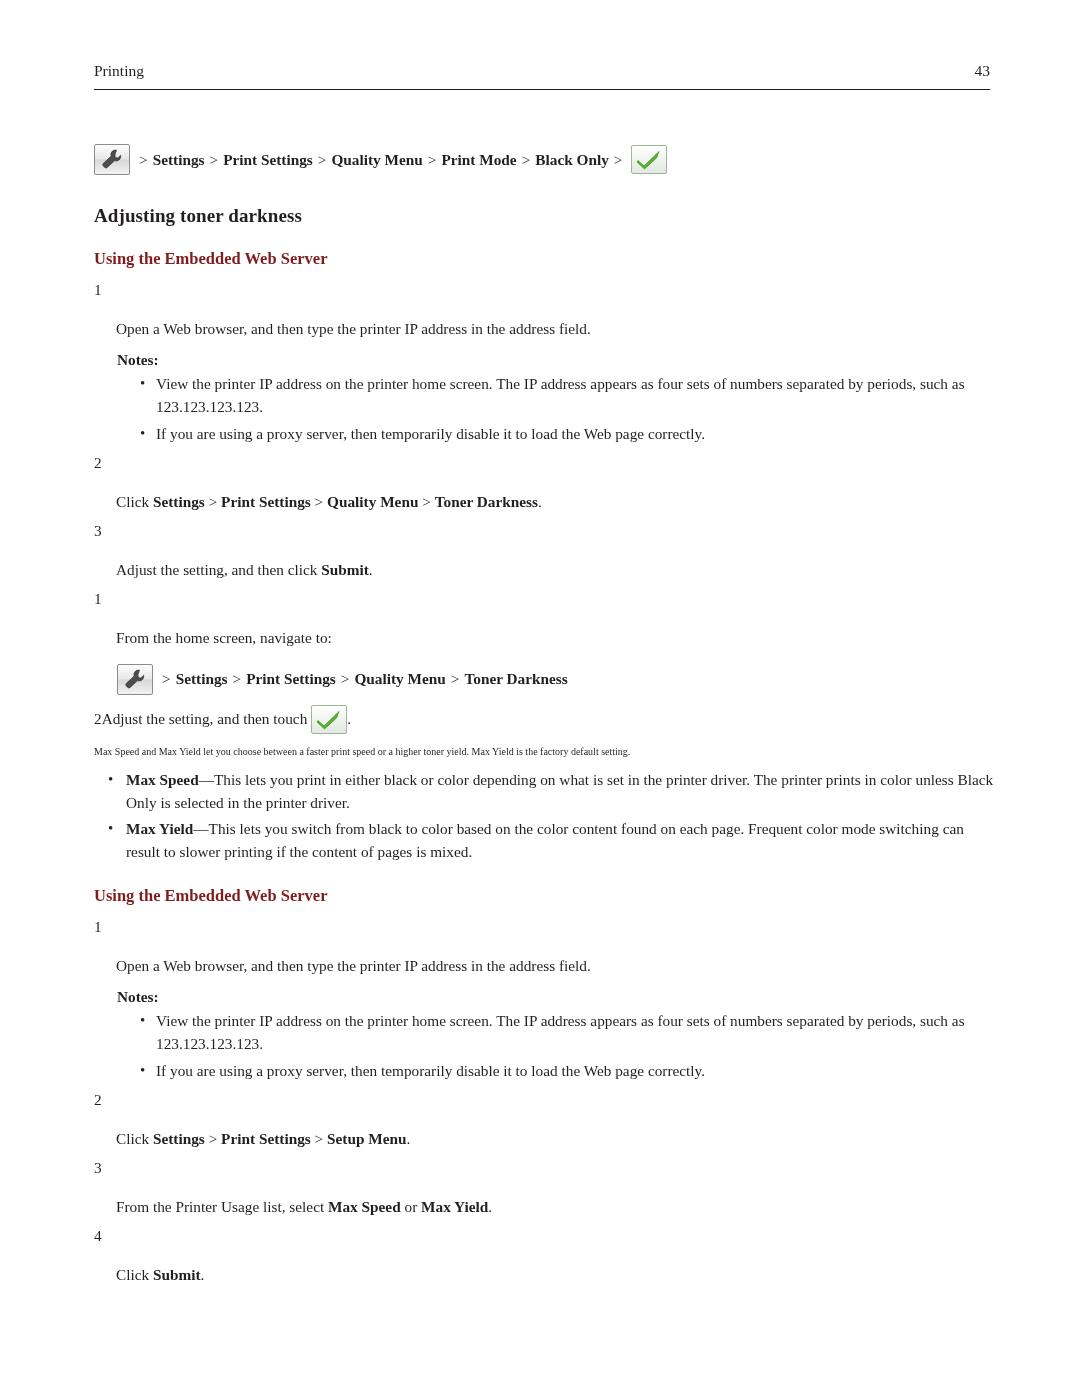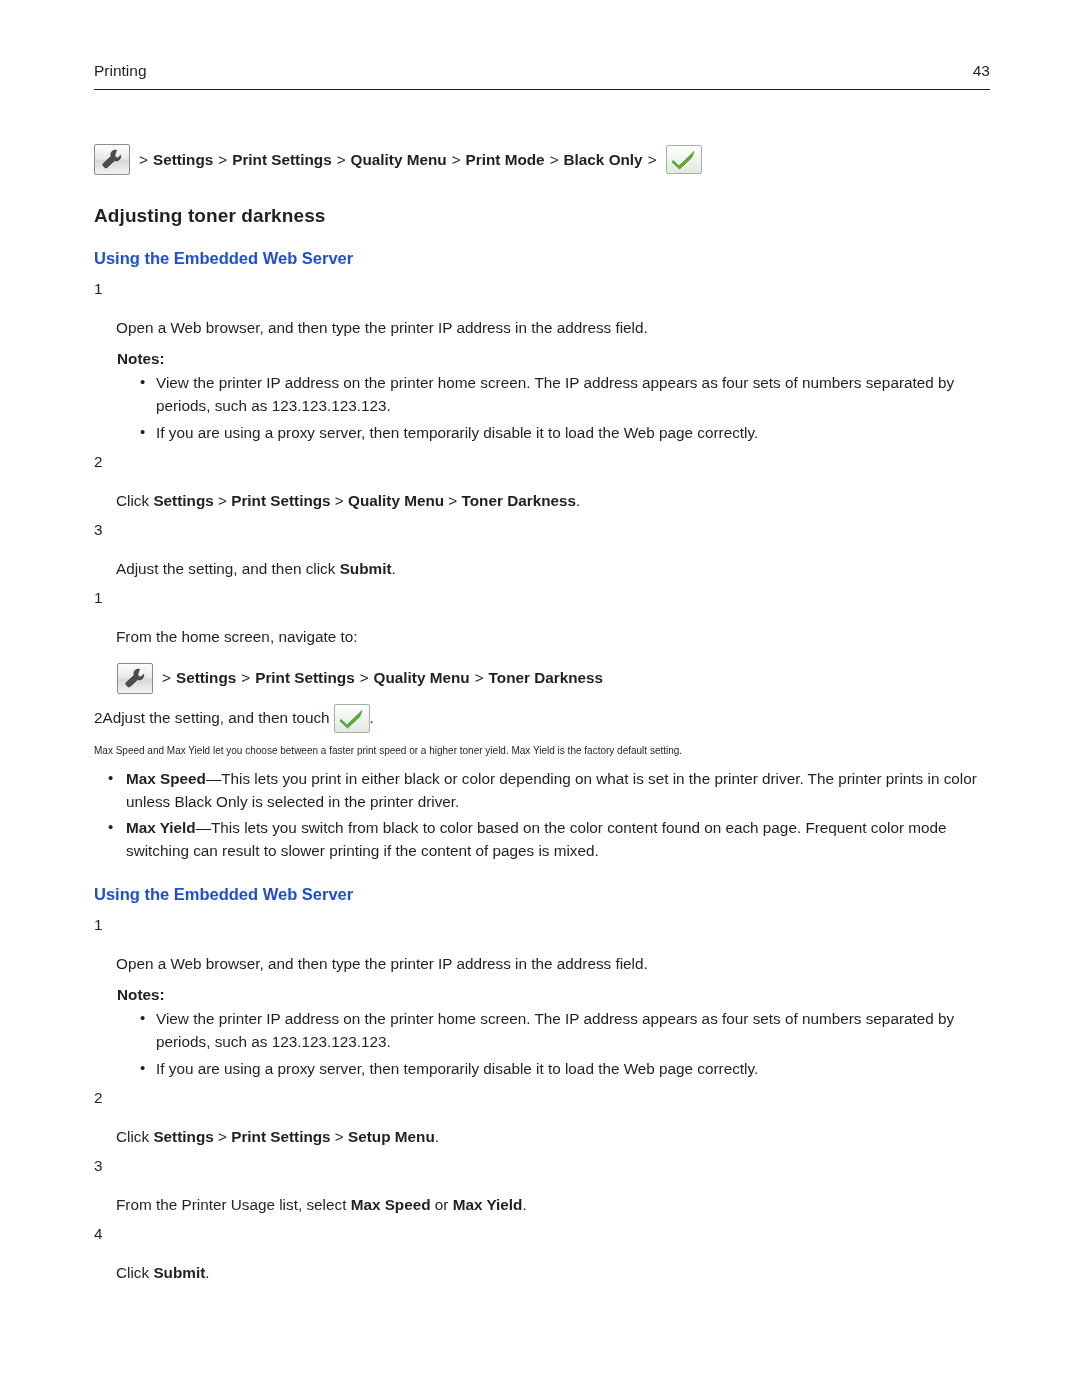--- a/index.html
+++ b/index.html
@@ -13,20 +13,21 @@
     font-family: "Liberation Sans", sans-serif;
     color: #231f20;
     position: relative;
   }
   .page {
     position: relative;
     width: 1080px;
     height: 1397px;
     box-sizing: border-box;
     padding: 16px;
+    font-family: Liberation Serif, serif;
   }
   .header {
     position: absolute;
     top: 62px;
     left: 94px;
     width: 896px;
     display: flex;
     justify-content: space-between;
     align-items: baseline;
     font-size: 15.5px;
@@ -85,21 +86,21 @@
   h1.title {
     font-size: 19px;
     font-weight: bold;
     color: #231f20;
     margin: 30px 0 18px 0;
     letter-spacing: 0.1px;
   }
   h2.subtitle {
     font-size: 16.5px;
     font-weight: bold;
-    color: #1d4ed8;
+    color: #7f1d1d;
     margin: 22px 0 10px 0;
   }
   .step {
     display: flex;
     font-size: 15.3px;
     line-height: 1.5;
     margin: 6px 0;
   }
   .step .num {
     width: 22px;

